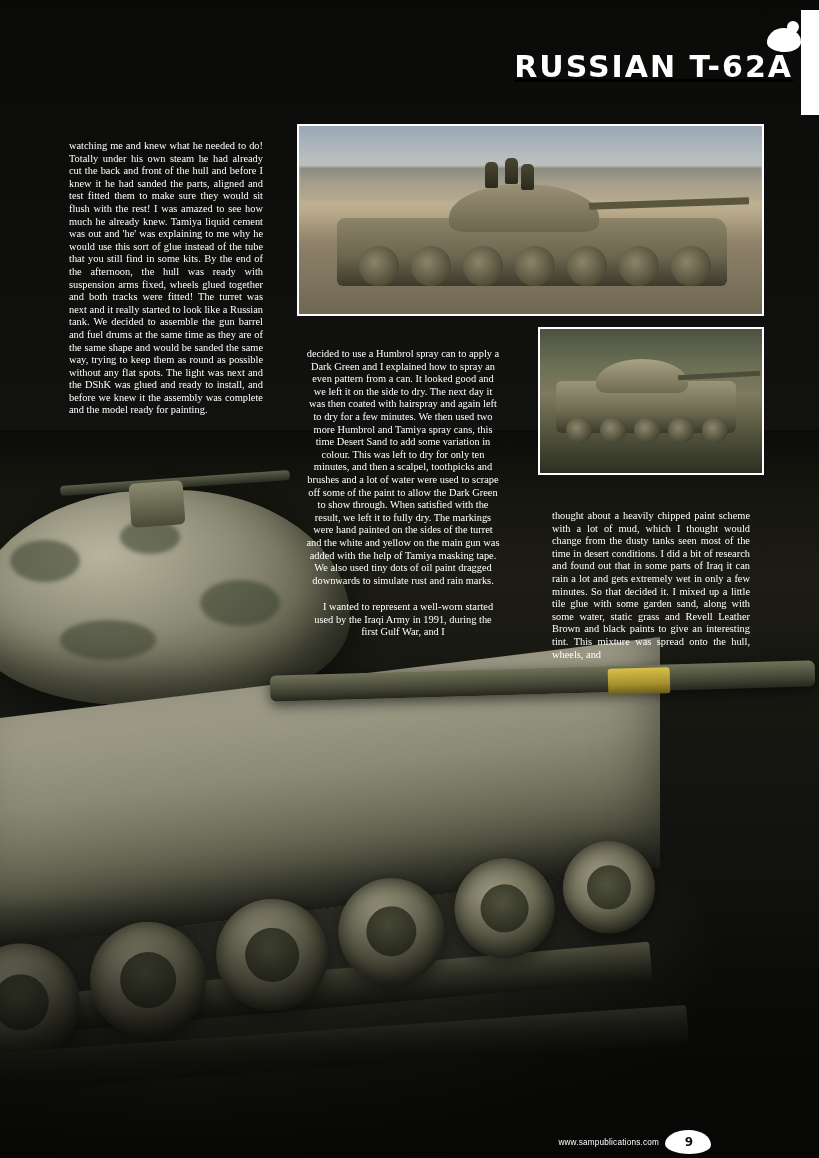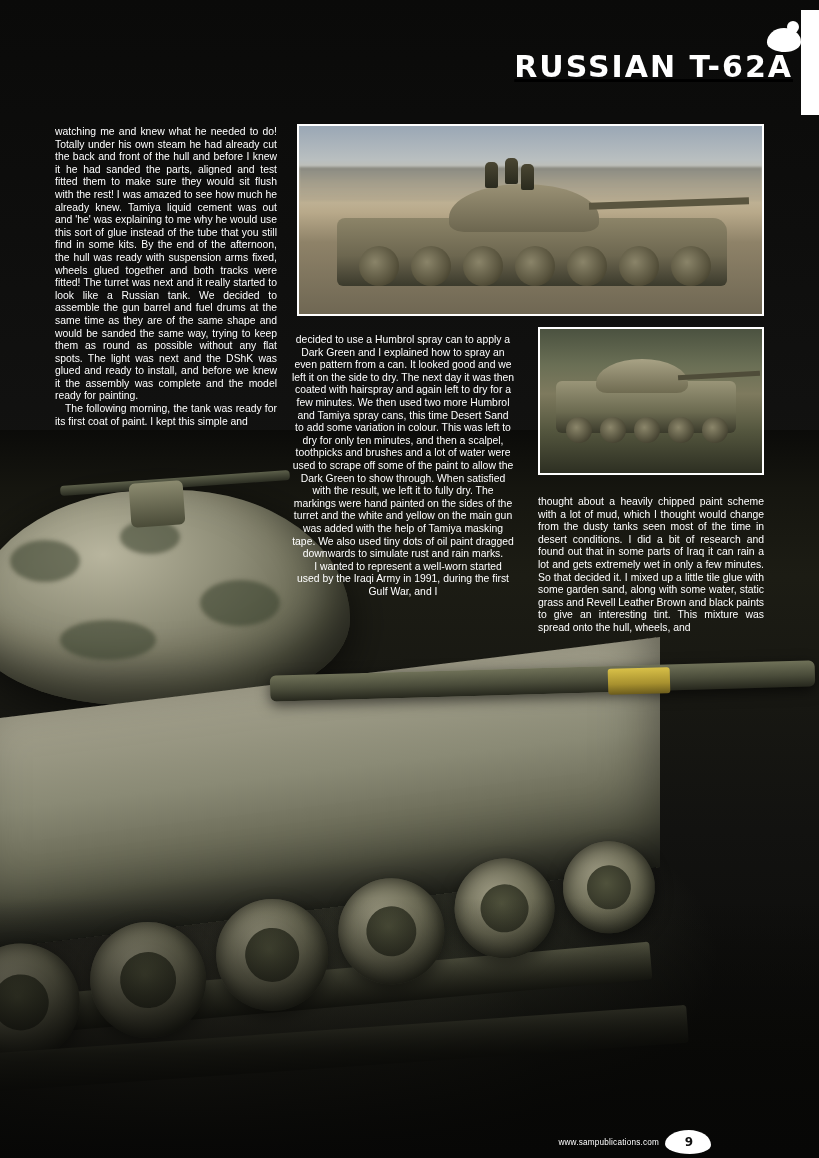--- a/index.html
+++ b/index.html
@@ -219,21 +219,21 @@
 
   
   .col {
     position: absolute;
     font-size: 10.4px;
     line-height: 12.6px;
     color: #ffffff;
     text-align: justify;
     font-family: "Liberation Sans", sans-serif;
   }
-  .col p { margin: 0; }
+  .col p { margin: 14px; font-family: Liberation Serif, serif; }
   .col p + p { text-indent: 10px; }
 
   #col1 { left: 55px;  top: 126px; width: 222px; }
   #col2 { left: 292px; top: 334px; width: 222px; text-align: center; }
   #col3 { left: 538px; top: 496px; width: 226px; }
 
   
   .photo {
     position: absolute;
     border: 2px solid #ffffff;
@@ -424,21 +424,20 @@
     <div class="right-gun"></div>
     <div class="right-wheel" style="left:26px;"></div>
     <div class="right-wheel" style="left:60px;"></div>
     <div class="right-wheel" style="left:94px;"></div>
     <div class="right-wheel" style="left:128px;"></div>
     <div class="right-wheel" style="left:162px;"></div>
   </div>
 
   <div class="col" id="col1">
     <p>watching me and knew what he needed to do! Totally under his own steam he had already cut the back and front of the hull and before I knew it he had sanded the parts, aligned and test fitted them to make sure they would sit flush with the rest! I was amazed to see how much he already knew. Tamiya liquid cement was out and 'he' was explaining to me why he would use this sort of glue instead of the tube that you still find in some kits. By the end of the afternoon, the hull was ready with suspension arms fixed, wheels glued together and both tracks were fitted! The turret was next and it really started to look like a Russian tank. We decided to assemble the gun barrel and fuel drums at the same time as they are of the same shape and would be sanded the same way, trying to keep them as round as possible without any flat spots. The light was next and the DShK was glued and ready to install, and before we knew it the assembly was complete and the model ready for painting.</p>
-    <p>The following morning, the tank was ready for its first coat of paint. I kept this simple and</p>
   </div>
 
   <div class="col" id="col2">
     <p>decided to use a Humbrol spray can to apply a Dark Green and I explained how to spray an even pattern from a can. It looked good and we left it on the side to dry. The next day it was then coated with hairspray and again left to dry for a few minutes. We then used two more Humbrol and Tamiya spray cans, this time Desert Sand to add some variation in colour. This was left to dry for only ten minutes, and then a scalpel, toothpicks and brushes and a lot of water were used to scrape off some of the paint to allow the Dark Green to show through. When satisfied with the result, we left it to fully dry. The markings were hand painted on the sides of the turret and the white and yellow on the main gun was added with the help of Tamiya masking tape. We also used tiny dots of oil paint dragged downwards to simulate rust and rain marks.</p>
     <p>I wanted to represent a well-worn started used by the Iraqi Army in 1991, during the first Gulf War, and I</p>
   </div>
 
   <div class="col" id="col3">
     <p>thought about a heavily chipped paint scheme with a lot of mud, which I thought would change from the dusty tanks seen most of the time in desert conditions. I did a bit of research and found out that in some parts of Iraq it can rain a lot and gets extremely wet in only a few minutes. So that decided it. I mixed up a little tile glue with some garden sand, along with some water, static grass and Revell Leather Brown and black paints to give an interesting tint. This mixture was spread onto the hull, wheels, and</p>
   </div>

